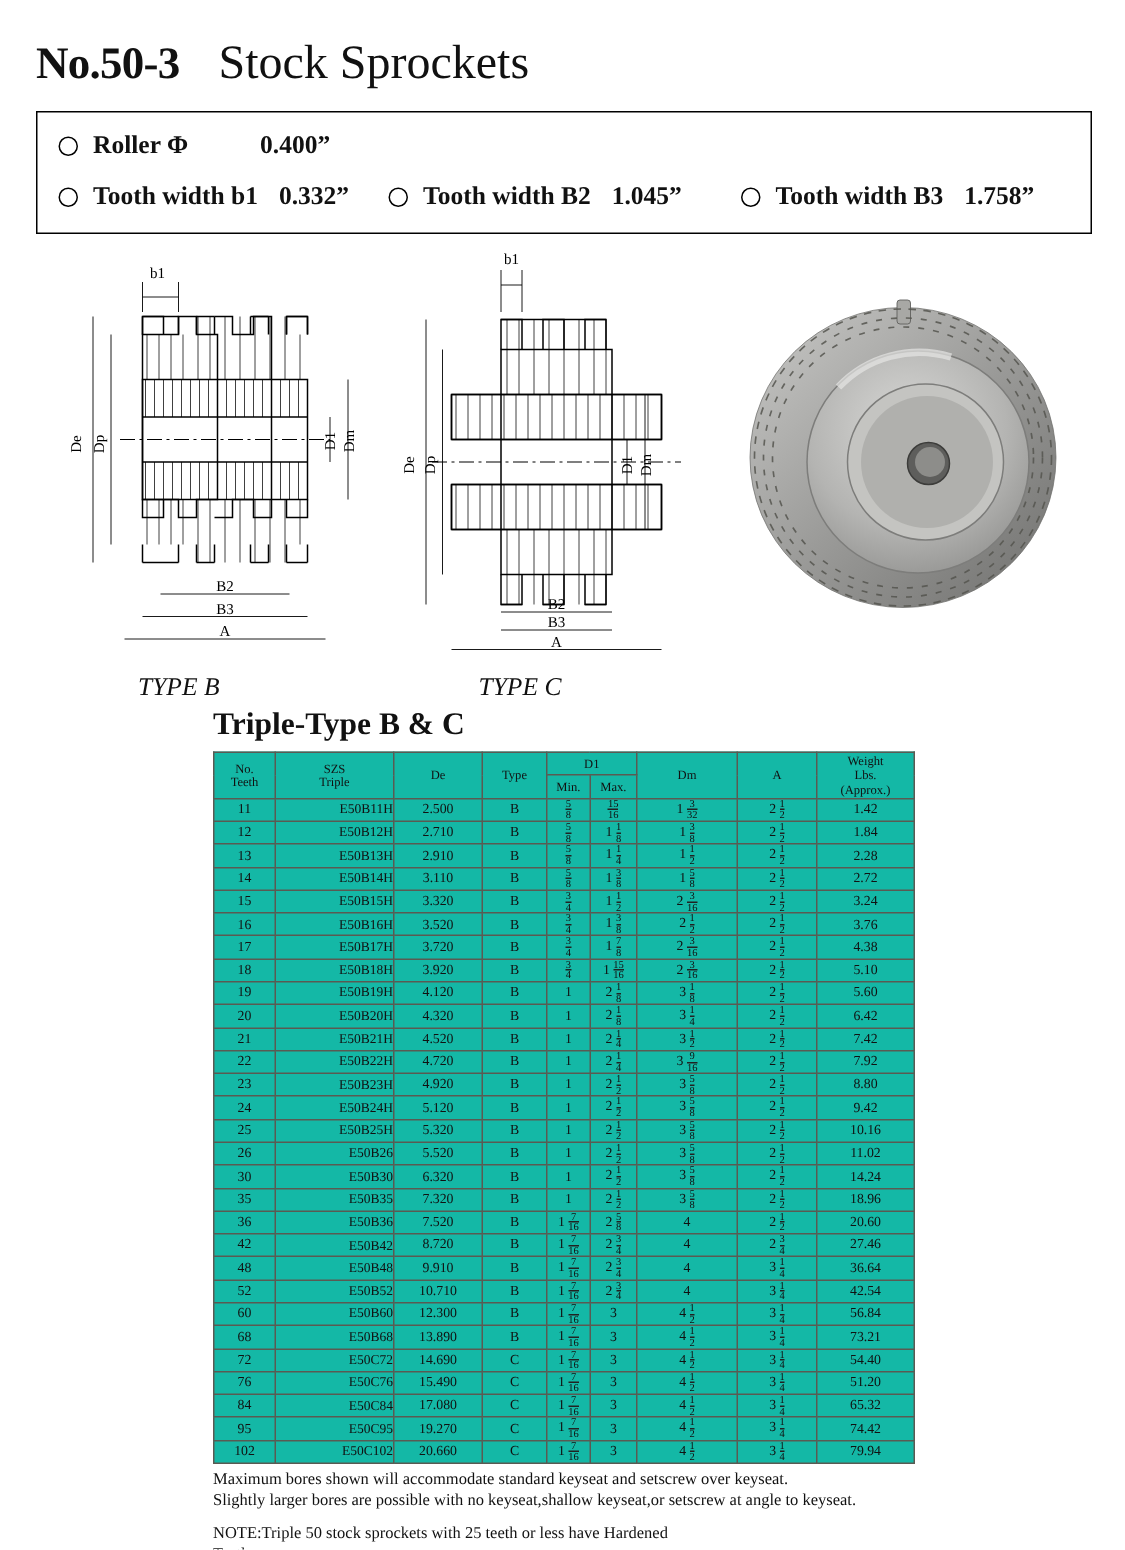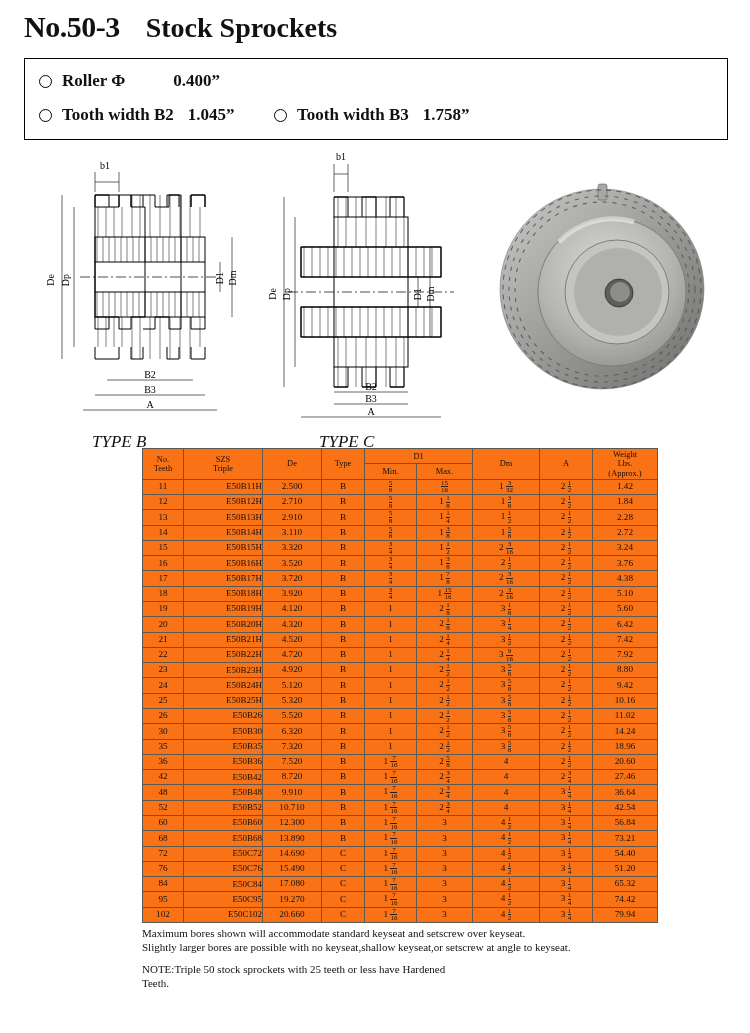--- a/index.html
+++ b/index.html
@@ -7,23 +7,23 @@
     width:750px;height:1033px;
     background:#ffffff;
     font-family:"Liberation Serif", serif;
     color:#111;
     position:relative;
     overflow:hidden;
   }
   .page{position:relative;width:750px;height:1033px;box-sizing:border-box;padding:0 14px;}
 
   
-  .header{display:flex;align-items:flex-end;gap:26px;padding:10px 8px 4px 10px;}
+  .header{display:flex;align-items:flex-end;gap:26px;padding:23px 8px 4px 10px;}
   .hdr-no{font-family:"Liberation Serif",serif;font-weight:bold;font-size:30px;letter-spacing:-0.5px;}
-  .hdr-title{font-family:"Liberation Serif",serif;font-weight:bold;font-size:28px;letter-spacing:0px;}
+  .hdr-title{font-family:"Liberation Serif",serif;font-weight:normal;font-size:32px;letter-spacing:0px;}
 
   
   .specbox{
     border:1px solid #000;
     margin:10px 8px 0 10px;
     padding:12px 14px 14px 14px;
     box-sizing:border-box;
   }
   .specrow{display:flex;align-items:center;margin-bottom:14px;}
   .specrow:last-child{margin-bottom:0;}
@@ -50,21 +50,21 @@
   .capC{position:absolute;left:305px;top:284px;}
 
   
   .tbl-title{
     font-family:"Liberation Serif",serif;font-weight:bold;font-size:21px;
     margin:6px 0 6px 128px;
   }
 
   
   .tblwrap{margin:0 0 0 128px;width:598px;}
-  table.sp{border-collapse:collapse;width:516px;background:#f97316;}
+  table.sp{border-collapse:collapse;width:468px;background:#14b8a6;}
   table.sp th,table.sp td{
     border:1px solid #5a5a52;
     font-family:"Liberation Serif",serif;
     font-size:9.2px;
     text-align:center;
     padding:0;
     height:12.4px;
     line-height:1.05;
     color:#111;
   }
@@ -93,20 +93,25 @@
 
   <div class="specbox">
     <div class="specrow">
       <div class="spec-item">
         <span class="bullet"></span>
         <span class="spec-label">Roller Φ</span>
         <span class="spec-val" style="margin-left:48px">0.400”</span>
       </div>
     </div>
     <div class="specrow">
+      <div class="spec-item" style="width:220px">
+        <span class="bullet"></span>
+        <span class="spec-label">Tooth width b1</span>
+        <span class="spec-val">0.332”</span>
+      </div>
       <div class="spec-item" style="width:235px">
         <span class="bullet"></span>
         <span class="spec-label">Tooth width B2</span>
         <span class="spec-val">1.045”</span>
       </div>
       <div class="spec-item">
         <span class="bullet"></span>
         <span class="spec-label">Tooth width B3</span>
         <span class="spec-val">1.758”</span>
       </div>
@@ -365,20 +370,21 @@
         <ellipse cx="136" cy="110" rx="10" ry="10" fill="#8d8d8a"></ellipse>
 
         <path d="M75 60 A74 74 0 0 1 150 40" stroke="#e6e6e4" stroke-width="5" fill="none" opacity="0.7"></path>
       </g>
     </svg>
 
     <div class="typecap capB">TYPE B</div>
     <div class="typecap capC">TYPE C</div>
   </div>
 
+  <div class="tbl-title">Triple-Type B &amp; C</div>
 
   <div class="tblwrap">
     <table class="sp">
       <thead>
         <tr>
           <th rowspan="2" style="width:40px">
             <span>No.</span><br>
             <span>Teeth</span>
           </th>
           <th rowspan="2" style="width:78px">

